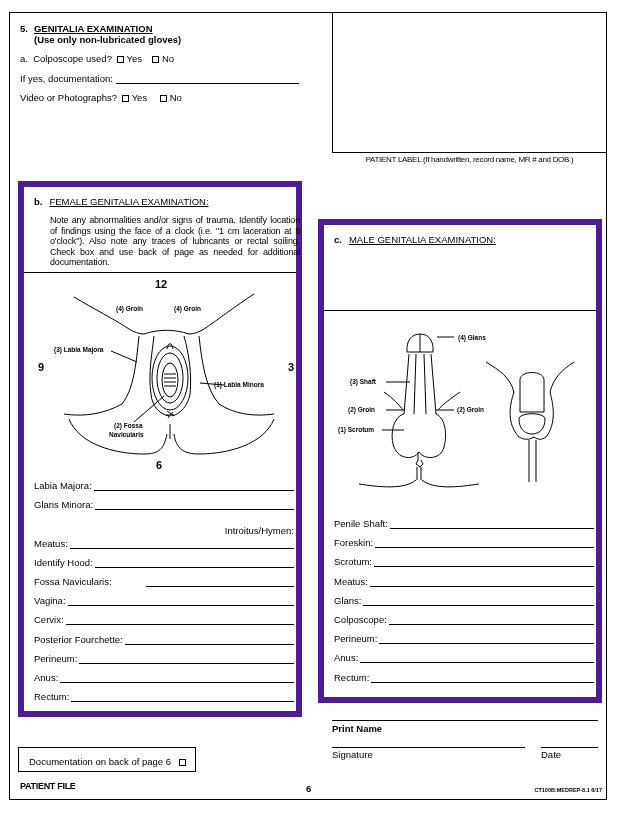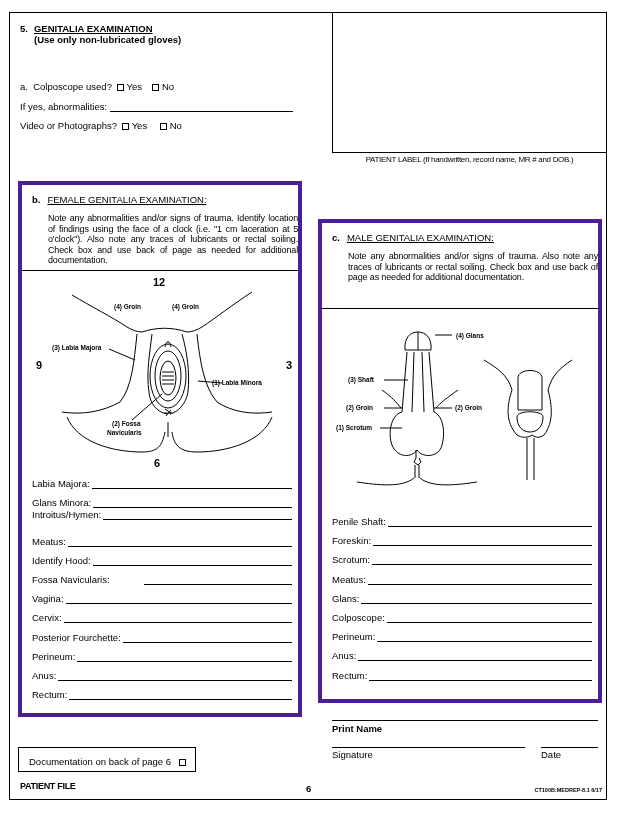--- a/index.html
+++ b/index.html
@@ -7,25 +7,25 @@
   body { font-family: "Liberation Sans", sans-serif; color: #000; position: relative; }
 
   .page-border { position: absolute; left: 9px; top: 12px; width: 598px; height: 788px; border: 1px solid #000; }
   .label-box { position: absolute; left: 332px; top: 12px; width: 275px; height: 141px; border: 1px solid #000; border-top: none; }
   .label-caption { position: absolute; left: 332px; top: 155px; width: 275px; text-align: center; font-size: 8px; letter-spacing: -0.3px; }
 
   .s5-title { position: absolute; left: 20px; top: 23px; font-size: 9.5px; font-weight: bold; text-align: center; }
   .s5-title .num { margin-right: 6px; }
   .s5-title .u { text-decoration: underline; }
   .s5-sub { position: absolute; left: 34px; top: 34px; font-size: 9.5px; font-weight: bold; }
-  .row { position: absolute; font-size: 9.5px; white-space: nowrap; margin-top: 28px; }
+  .row { position: absolute; font-size: 9.5px; white-space: nowrap; }
   .chk { display: inline-block; width: 7px; height: 7px; border: 1px solid #000; vertical-align: -1px; margin: 0 3px 0 2px; }
   .uline { display: inline-block; border-bottom: 1px solid #000; vertical-align: -2px; height: 10px; }
 
-  .panel { position: absolute; border: 4px solid #4c1d95; }
+  .panel { position: absolute; border: 6px solid #4c1d95; }
   .panel-female { left: 18px; top: 181px; width: 284px; height: 536px; }
   .panel-male { left: 318px; top: 181px; width: 284px; height: 484px; margin-top: 38px; }
   .panel-head { position: absolute; left: 0; top: 0; right: 0; border-bottom: 1px solid #000; }
   .panel-female .panel-head { height: 86px; }
   .panel-male .panel-head { height: 86px; }
   .ph-title { position: absolute; left: 10px; top: 9px; font-size: 9.5px; }
   .ph-title .u { text-decoration: underline; }
   .ph-title .letter { margin-right: 7px; font-weight: bold; }
   .ph-text { position: absolute; left: 26px; top: 28px; width: 250px; font-size: 9px; line-height: 10.5px; text-align: justify; letter-spacing: -0.15px; }
 
@@ -55,21 +55,21 @@
 <div class="s5-sub">(Use only non-lubricated gloves)</div>
 
 <div class="row" style="left:20px; top:53px;">
   <span>a.</span>&nbsp;
   <span>Colposcope used?</span>
   <span class="chk"></span><span>Yes</span>
   &nbsp;&nbsp;<span class="chk"></span><span>No</span>
 </div>
 
 <div class="row" style="left:20px; top:73px;">
-  <span>If yes, abnormalities:</span>
+  <span>If yes, documentation:</span>
   <span class="uline" style="width:183px;"></span>
 </div>
 
 <div class="row" style="left:20px; top:92px;">
   <span>Video or Photographs?</span>
   <span class="chk"></span><span>Yes</span>
   &nbsp;&nbsp;&nbsp;<span class="chk"></span><span>No</span>
 </div>
 
 <div class="label-box"></div>
@@ -129,21 +129,21 @@
 
   <div id="female-fields">
       <div class="field" style="top: 293px; width: 260px;">
         <span class="fl">Labia Majora:</span>
         <span class="line"></span>
       </div>
       <div class="field" style="top: 312.2px; width: 260px;">
         <span class="fl">Glans Minora:</span>
         <span class="line"></span>
       </div>
-      <div class="field" style="top: 324px; width: 260px;">
+      <div class="field" style="top: 338px; width: 260px; flex-direction: column;">
         <span class="fl">Introitus/Hymen:</span>
         <span class="line"></span>
       </div>
       <div class="field" style="top: 350.6px; width: 260px;">
         <span class="fl">Meatus:</span>
         <span class="line"></span>
       </div>
       <div class="field" style="top: 369.8px; width: 260px;">
         <span class="fl">Identify Hood:</span>
         <span class="line"></span>
@@ -177,21 +177,20 @@
         <span class="line"></span>
       </div>
     </div>
 </div>
 
 <div class="panel panel-male">
   <div class="panel-head">
     <div class="ph-title">
       <span class="letter">c.</span><span class="u">MALE  GENITALIA EXAMINATION:</span>
     </div>
-    <div class="ph-text">Note any abnormalities and/or signs of trauma. Also note any traces of lubricants or rectal soiling. Check box and use back of page as needed for additional documentation.</div>
   </div>
 
   <svg class="diagram" width="284" height="190" viewBox="0 0 284 190">
     <g fill="none" stroke="#000" stroke-width="1">
 
       <path d="M83,40 C82,28 88,22 96,22 C104,22 110,28 109,40 Z"></path>
       <line x1="96" y1="22" x2="96" y2="40"></line>
 
       <path d="M85,42 L80,102 M107,42 L112,102 M92,42 L90,102 M100,42 L102,102"></path>
 

